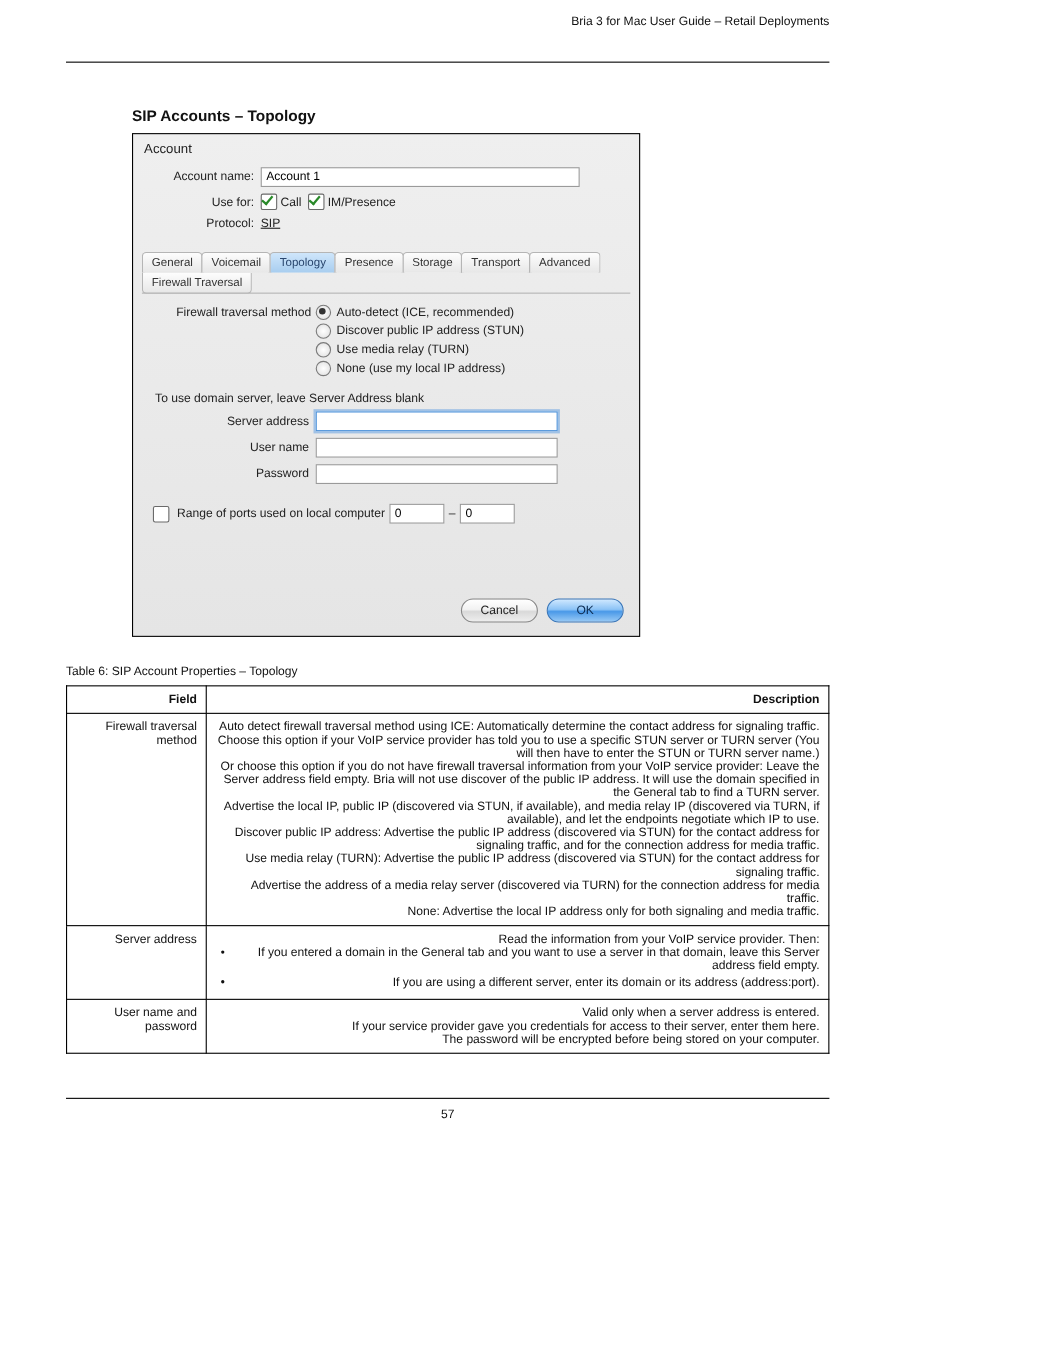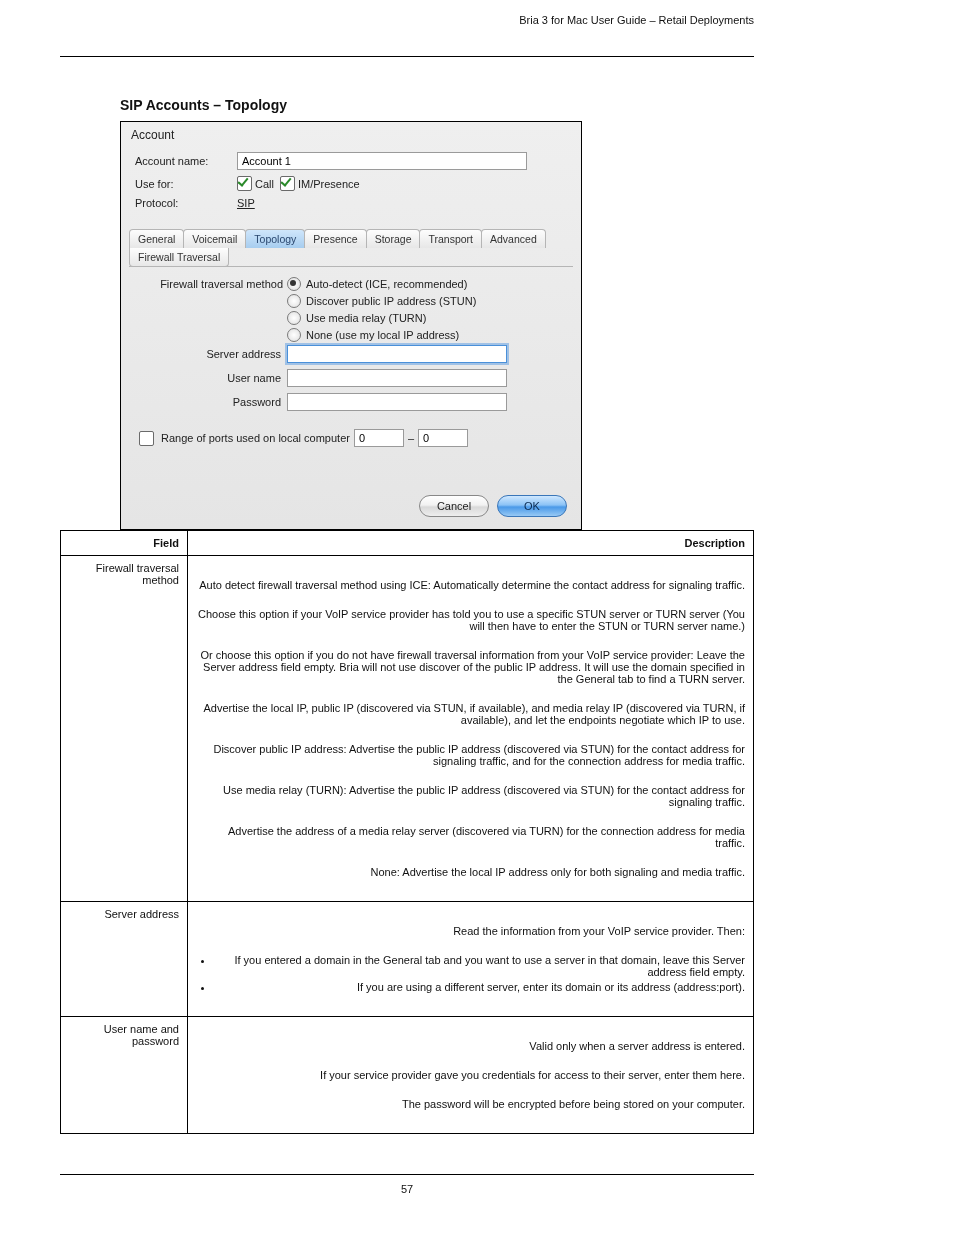--- a/index.html
+++ b/index.html
@@ -44,20 +44,21 @@
   .dlg-header {
     padding: 4px 14px 10px 14px;
   }
   .row {
     display: flex;
     align-items: center;
     margin-bottom: 6px;
   }
   .row .lbl {
     width: 96px;
+    text-align: right;
     padding-right: 6px;
   }
   .txt-input {
     flex: 0 0 290px;
     height: 18px;
     border: 1px solid #9a9a9a;
     background: #fff;
     font-size: 11px;
     padding: 1px 4px;
     box-sizing: border-box;
@@ -154,21 +155,21 @@
     flex:0 0 220px; height:18px;
     border:1px solid #9a9a9a; background:#fff;
     box-sizing:border-box;
   }
   .form-row .finput.focus {
     border-color:#4a90d9;
     box-shadow: 0 0 0 2px rgba(88,154,225,.5);
   }
   .ports-row {
     display:flex; align-items:center;
-    margin: 18px 0 36px 0;
+    margin: 18px 0 56px 0;
     gap:4px;
   }
   .ports-row .pchk {
     margin-left: -2px;
   }
   .port-input {
     width: 50px; height:18px;
     border:1px solid #9a9a9a; background:#fff;
     font-size:11px; padding:1px 4px;
     box-sizing:border-box;
@@ -208,21 +209,21 @@
   table.doc th, table.doc td {
     border: 1px solid #000;
     padding: 6px 8px;
     vertical-align: top;
     text-align: right;
   }
   table.doc th {
     font-weight: bold;
   }
   table.doc td.fieldcol { width: 110px; }
-  table.doc td p, table.doc td ul { margin: 17px 0; }
+  table.doc td p, table.doc td ul { margin: 0 0; }
   table.doc td ul { padding-left: 18px; }
   table.doc td li { margin-bottom: 3px; }
 
   .bottom-rule {
     border: none;
     border-top: 1px solid #000;
     margin-top: 40px;
   }
   .footer-row {
     display:flex;
@@ -291,20 +292,21 @@
         <span class="ft-lbl"></span>
         <span class="radio"></span>
         <span>Use media relay (TURN)</span>
       </div>
       <div class="radio-row">
         <span class="ft-lbl"></span>
         <span class="radio"></span>
         <span>None (use my local IP address)</span>
       </div>
 
+      <div class="hint">To use domain server, leave Server Address blank</div>
 
       <div class="form-row">
         <span class="flbl">Server address</span>
         <input class="finput focus" style="">
       </div>
       <div class="form-row">
         <span class="flbl">User name</span>
         <input class="finput" style="">
       </div>
       <div class="form-row">
@@ -320,20 +322,21 @@
         <input class="port-input" value="0" style="">
       </div>
     </div>
 
     <div class="dlg-footer">
       <button class="aqua-btn">Cancel</button>
       <button class="aqua-btn primary">OK</button>
     </div>
   </div>
 
+  <div class="table-caption">Table 6: SIP Account Properties – Topology</div>
 
   <table class="doc">
     <thead>
       <tr>
         <th>Field</th>
         <th>Description</th>
       </tr>
     </thead>
     <tbody>
       <tr>

